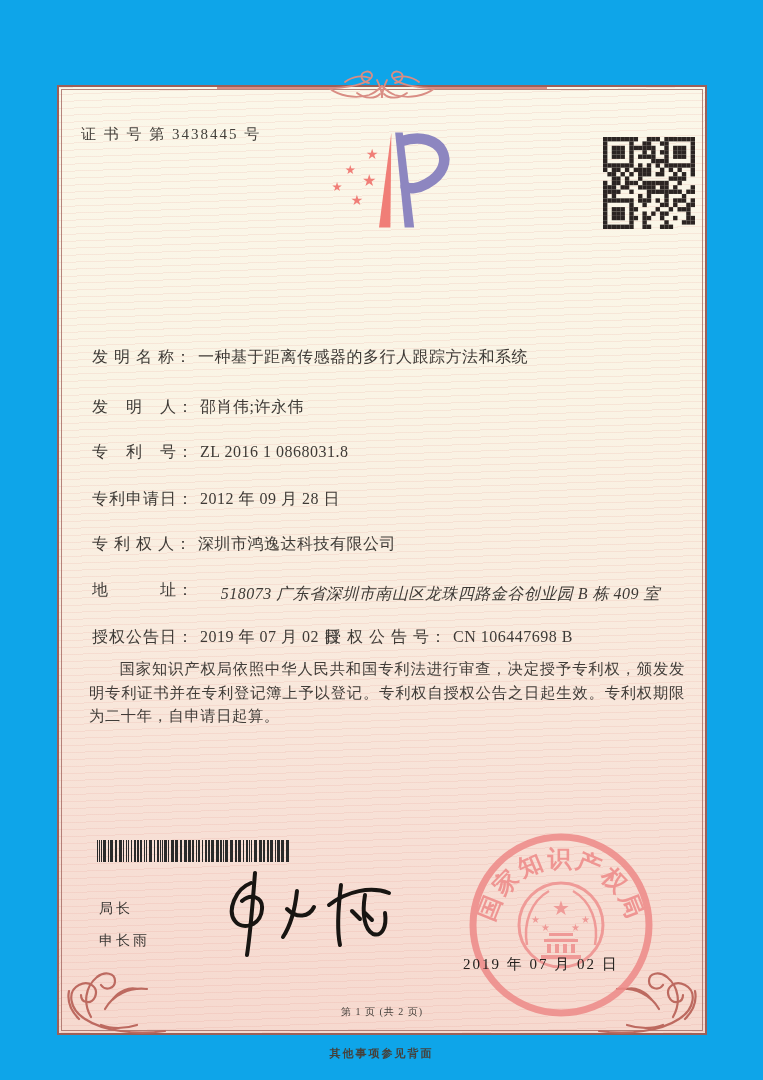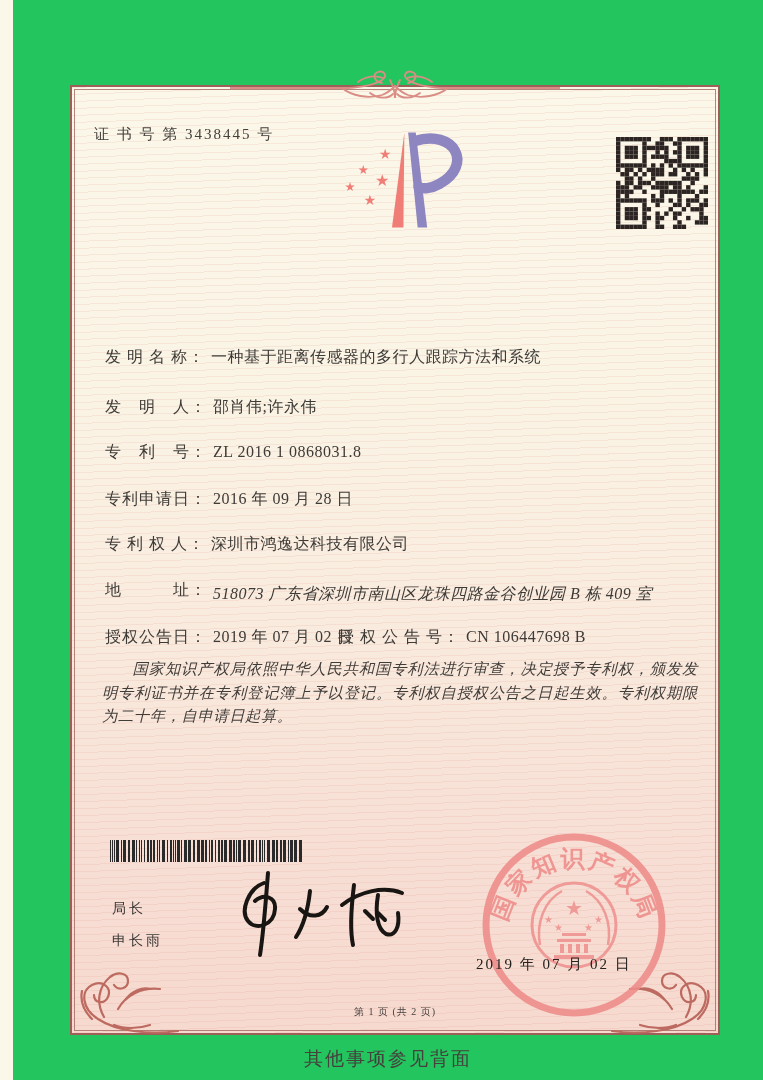--- a/index.html
+++ b/index.html
@@ -4,21 +4,21 @@
 <style>
   * { margin:0; padding:0; box-sizing:border-box; }
   html,body { width:763px; height:1080px; }
   body {
     font-family: "Liberation Serif", "DejaVu Serif", serif;
     background:#fbf8ea;
     position:relative;
     overflow:hidden;
     color:#3d3b38;
   }
-  .page { position:absolute; inset:0; background:#22c55e;margin-left:13px; }
+  .page { position:absolute; inset:0; background:#0ea5e9; }
 
   
   .frame {
     position:absolute; left:57px; top:85px; width:650px; height:950px;
     border:2px solid #9d5f58;
     background:
       repeating-linear-gradient(178deg, rgba(222,128,118,0.13) 0 1px, rgba(222,128,118,0) 1px 7px),
       linear-gradient(180deg, #fbf7e9 0%, #faf4e5 32%, #f9ecdf 55%, #f7dfd5 80%, #f6d9cf 100%);
   }
   .frame-inner {
@@ -39,31 +39,30 @@
 
   .title {
     position:absolute; left:0; right:0; top:160px;
     text-align:center; font-size:38px; font-weight:bold;
     letter-spacing:22px; text-indent:22px; color:#3a3733;
   }
 
   .fields { position:absolute; left:33px; top:260px; right:20px; }
   .frow { position:absolute; left:0; right:0; font-size:16px; color:#3e3a36; }
   .frow .lbl { letter-spacing:1px; white-space:pre; }
-  .frow .val { margin-left:6px; letter-spacing:0.5px; }
+  .frow .val { margin-left:6px; letter-spacing:0.5px;text-align:right; }
   .f0{top:0} .f1{top:50px} .f2{top:95px} .f3{top:142px} .f4{top:187px} .f5{top:233px}
   .f5 .val { display:inline-block; vertical-align:top; width:460px; line-height:28px;font-style:italic; }
   .grant { top:280px; }
   .grant .g2 { position:absolute; left:233px; top:0; }
 
   .paragraphs {
     position:absolute; left:30px; top:570px; width:596px;
     font-size:15.3px; line-height:23.5px; letter-spacing:0.6px; color:#403c38;
     text-align:justify;
-    font-style:italic;
   }
   .paragraphs p { text-indent:2em; margin:0; }
 
   .barcode { position:absolute; left:38px; top:753px; }
 
   .signing { position:absolute; left:40px; top:806px; font-size:14px; line-height:32px; color:#3a3734; letter-spacing:3px; }
   .signature { position:absolute; left:148px; top:780px; }
 
   .seal { position:absolute; left:406px; top:742px; }
   .seal-date {
@@ -71,21 +70,21 @@
     letter-spacing:2px; color:#24211e; white-space:nowrap;
   }
 
   .page-indicator {
     position:absolute; left:0; right:0; top:918px; text-align:center;
     font-size:10px; letter-spacing:1px; color:#47423d;
   }
 
   .back-note {
     position:absolute; left:0; right:0; top:1046px; text-align:center;
-    font-size:19px; letter-spacing:2px; color:#45413c;
+    font-size:11px; letter-spacing:2px; color:#45413c;font-weight:bold;
   }
 
   
   .ornament-top { position:absolute; left:50%; top:-21px; transform:translateX(-50%); }
   .corner { position:absolute; bottom:-6px; }
   .corner.left { left:-4px; }
   .corner.right { right:-4px; transform:scaleX(-1); }
 </style>
 </head>
 <body>
@@ -403,21 +402,21 @@
         <div class="frow f0">
           <span class="lbl">发 明 名 称：</span><span class="val">一种基于距离传感器的多行人跟踪方法和系统</span>
         </div>
         <div class="frow f1">
           <span class="lbl">发　明　人：</span><span class="val">邵肖伟;许永伟</span>
         </div>
         <div class="frow f2">
           <span class="lbl">专　利　号：</span><span class="val">ZL 2016 1 0868031.8</span>
         </div>
         <div class="frow f3">
-          <span class="lbl">专利申请日：</span><span class="val">2016 年 09 月 28 日</span>
+          <span class="lbl">专利申请日：</span><span class="val">2012 年 09 月 28 日</span>
         </div>
         <div class="frow f4">
           <span class="lbl">专 利 权 人：</span><span class="val">深圳市鸿逸达科技有限公司</span>
         </div>
         <div class="frow f5">
           <span class="lbl">地　　　址：</span><span class="val">518073 广东省深圳市南山区龙珠四路金谷创业园 B 栋 409 室</span>
         </div>
         <div class="frow grant">
           <span class="lbl">授权公告日：</span><span class="val">2019 年 07 月 02 日</span>
           <span class="g2">

